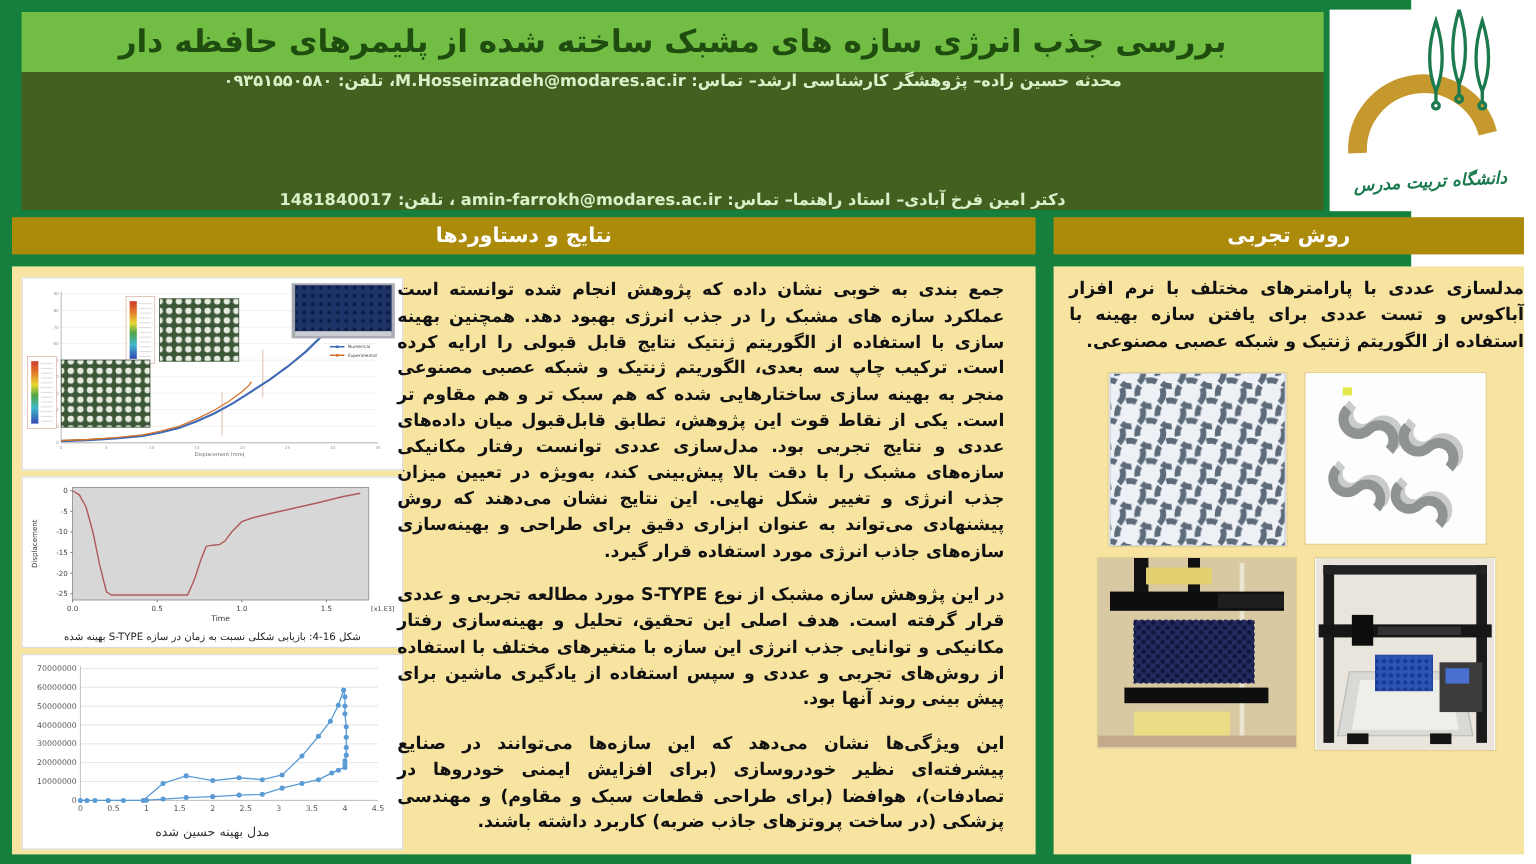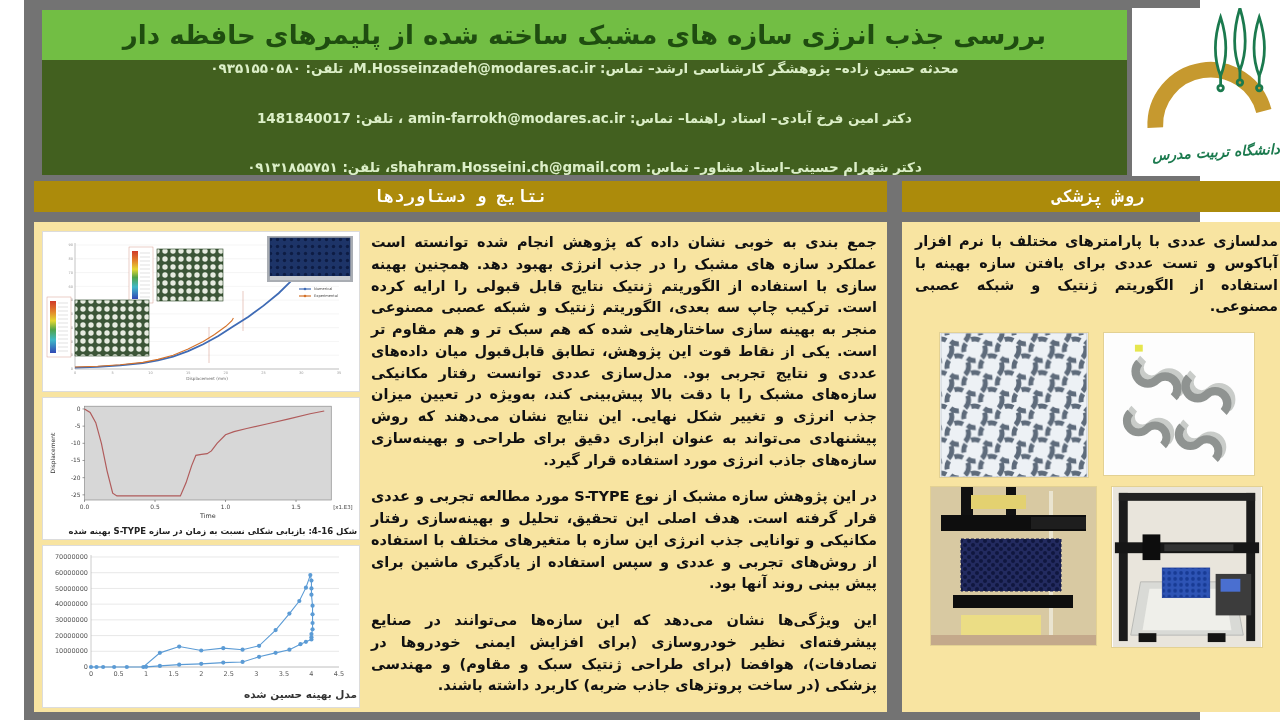--- a/index.html
+++ b/index.html
@@ -1,65 +1,64 @@
 <!DOCTYPE html>
 <html lang="fa"><head>
 <meta charset="utf-8">
 <style>
   html,body{margin:0;padding:0;}
   body{width:1280px;height:720px;overflow:hidden;background:#fff;font-family:"DejaVu Sans",sans-serif;}
-  .page{position:relative;width:1176px;height:720px;background:#737373;margin-left:24px;}
+  .page{position:relative;width:1176px;height:720px;background:#15803d;}
 
   
   .header-left{position:absolute;left:18px;top:10px;width:1085px;height:165px;}
   .title-bar{height:50px;background:#72BE44;display:flex;align-items:center;justify-content:center;}
   .title-bar h1{margin:0;font-size:26px;font-weight:bold;color:#1F4D10;direction:rtl;letter-spacing:0;}
   .authors{height:115px;background:#42601F;display:flex;flex-direction:column;justify-content:space-between;direction:rtl;}
   .author-line{font-size:13.5px;font-weight:bold;color:#DCEFC8;text-align:center;direction:rtl;unicode-bidi:plaintext;}
   .logo-box{position:absolute;left:1108px;top:8px;width:168px;height:168px;background:#fff;text-align:center;}
   .logo-caption{font-size:14px;font-weight:bold;font-style:italic;color:#1B7A4E;direction:rtl;transform:rotate(-3deg);margin-top:-6px;}
 
   
-  .bar{position:absolute;top:181px;height:31px;background:#AC8B0B;color:#fff;font-weight:bold;font-size:17px;display:flex;align-items:center;justify-content:center;direction:rtl;font-family:Liberation Mono, monospace;}
+  .bar{position:absolute;top:181px;height:31px;background:#AC8B0B;color:#fff;font-weight:bold;font-size:17px;display:flex;align-items:center;justify-content:center;direction:rtl;}
   .bar-left{left:10px;width:853px;}
   .bar-right{left:878px;width:392px;}
 
   
   .panel{position:absolute;top:222px;height:490px;background:#F8E4A1;}
   .panel-results{left:10px;width:853px;}
   .panel-method{left:878px;width:392px;}
 
   
   .charts-col{position:absolute;left:8px;top:9px;width:318px;}
   .chart-card{background:#fff;border:1px solid #DCDCDC;margin-bottom:5px;padding:3px 2px 2px 2px;}
-  .chart-caption{font-size:8.5px;font-weight:bold;color:#222;direction:rtl;line-height:1.3;}
+  .chart-caption{font-size:8.5px;font-weight:normal;color:#222;text-align:center;direction:rtl;line-height:1.3;}
   .chart-caption.big{font-size:10.5px;color:#333;margin:1px 0 3px;}
 
   
-  .text-col{position:absolute;right:10px;top:10px;width:506px;direction:rtl;}
+  .text-col{position:absolute;right:26px;top:10px;width:506px;direction:rtl;}
   .text-col p, .panel-method p{font-size:14.5px;font-weight:bold;color:#111;line-height:1.5;text-align:justify;margin:0 0 15px 0;direction:rtl;}
 
   
-  .method-inner{padding:9px 16px 0 13px;direction:rtl;}
+  .method-inner{padding:9px 0 0 13px;direction:rtl;}
   .img-row{display:flex;justify-content:center;gap:16px;margin:4px 0 10px 0;}
   .fig{background:#fff;box-shadow:0 0 0 1px #E3D193;}
 </style>
 </head>
 <body>
 
 <div class="page">
 
   <div class="header-left">
     <div class="title-bar">
       <h1>بررسی جذب انرژی سازه های مشبک ساخته شده از پلیمرهای حافظه دار</h1>
     </div>
     <div class="authors">
       <div class="author-line">محدثه حسین زاده– پژوهشگر کارشناسی ارشد– تماس: M.Hosseinzadeh@modares.ac.ir، تلفن: ۰۹۳۵۱۵۵۰۵۸۰</div>
       <div class="author-line">دکتر امین فرخ آبادی– استاد راهنما– تماس: amin-farrokh@modares.ac.ir ، تلفن: 1481840017</div>
-      <div class="author-line">دکتر شهرام حسینی–استاد مشاور– تماس: shahram.Hosseini.ch@gmail.com، تلفن: ۰۹۱۳۱۸۵۵۷۵۱</div>
     </div>
   </div>
 
   <div class="logo-box">
     <svg width="160" height="138" viewBox="-85 -68 170 150">
 
       <path d="M -66,62 A 60,60 0 0 1 52,44" fill="none" stroke="#C6992F" stroke-width="17"></path>
 
       <g transform="translate(26,-22)" fill="#FFFFFF" stroke="#1B7A4E" stroke-width="3">
         <g transform="translate(-21,4)">
@@ -76,21 +75,21 @@
           <path d="M0,-40 C -7,-18 -8,4 0,24 C 8,4 7,-18 0,-40 Z"></path>
             <line x1="0" y1="24" x2="0" y2="34"></line>
             <circle cx="0" cy="37" r="3" fill="none"></circle>
         </g>
       </g>
     </svg>
     <div class="logo-caption">دانشگاه تربیت مدرس</div>
   </div>
 
   <div class="bar bar-left">نتایج و دستاوردها</div>
-  <div class="bar bar-right">روش پزشکی</div>
+  <div class="bar bar-right">روش تجربی</div>
 
   <div class="panel panel-results">
 
     <div class="charts-col">
       <div class="chart-card">
         <svg id="chart1-svg" width="310" height="150" viewBox="0 0 310 150">
             <defs>
               <linearGradient id="gRB" x1="0" y1="0" x2="0" y2="1">
                 <stop offset="0%" stop-color="#D03A2A"></stop>
                 <stop offset="20%" stop-color="#E2812C"></stop>
@@ -294,21 +293,21 @@
             <circle cx="114.88888888888889" cy="116.9" r="2.1" fill="#5B9BD5"></circle>
             <circle cx="101.11111111111111" cy="117.84285714285714" r="2.1" fill="#5B9BD5"></circle>
           </svg>
         <div class="chart-caption big">مدل بهینه حسین شده</div>
       </div>
     </div>
 
     <div class="text-col">
       <p>جمع بندی به خوبی نشان داده که پژوهش انجام شده توانسته است عملکرد سازه های مشبک را در جذب انرژی بهبود دهد. همچنین بهینه سازی با استفاده از الگوریتم ژنتیک نتایج قابل قبولی را ارایه کرده است. ترکیب چاپ سه بعدی، الگوریتم ژنتیک و شبکه عصبی مصنوعی منجر به بهینه سازی ساختارهایی شده که هم سبک تر و هم مقاوم تر است. یکی از نقاط قوت این پژوهش، تطابق قابل‌قبول میان داده‌های عددی و نتایج تجربی بود. مدل‌سازی عددی توانست رفتار مکانیکی سازه‌های مشبک را با دقت بالا پیش‌بینی کند، به‌ویژه در تعیین میزان جذب انرژی و تغییر شکل نهایی. این نتایج نشان می‌دهند که روش پیشنهادی می‌تواند به عنوان ابزاری دقیق برای طراحی و بهینه‌سازی سازه‌های جاذب انرژی مورد استفاده قرار گیرد.</p>
       <p>در این پژوهش سازه مشبک از نوع S-TYPE مورد مطالعه تجربی و عددی قرار گرفته است. هدف اصلی این تحقیق، تحلیل و بهینه‌سازی رفتار مکانیکی و توانایی جذب انرژی این سازه با متغیرهای مختلف با استفاده از روش‌های تجربی و عددی و سپس استفاده از یادگیری ماشین برای پیش بینی روند آنها بود.</p>
-      <p>این ویژگی‌ها نشان می‌دهد که این سازه‌ها می‌توانند در صنایع پیشرفته‌ای نظیر خودروسازی (برای افزایش ایمنی خودروها در تصادفات)، هوافضا (برای طراحی ژنتیک سبک و مقاوم) و مهندسی پزشکی (در ساخت پروتزهای جاذب ضربه) کاربرد داشته باشند.</p>
+      <p>این ویژگی‌ها نشان می‌دهد که این سازه‌ها می‌توانند در صنایع پیشرفته‌ای نظیر خودروسازی (برای افزایش ایمنی خودروها در تصادفات)، هوافضا (برای طراحی قطعات سبک و مقاوم) و مهندسی پزشکی (در ساخت پروتزهای جاذب ضربه) کاربرد داشته باشند.</p>
     </div>
   </div>
 
   <div class="panel panel-method">
     <div class="method-inner">
       <p>مدلسازی عددی با پارامترهای مختلف با نرم افزار آباکوس و تست عددی برای یافتن سازه بهینه با استفاده از الگوریتم ژنتیک و شبکه عصبی مصنوعی.</p>
 
       <div class="img-row">
 
         <svg class="fig" width="150" height="142" viewBox="0 0 150 145">

